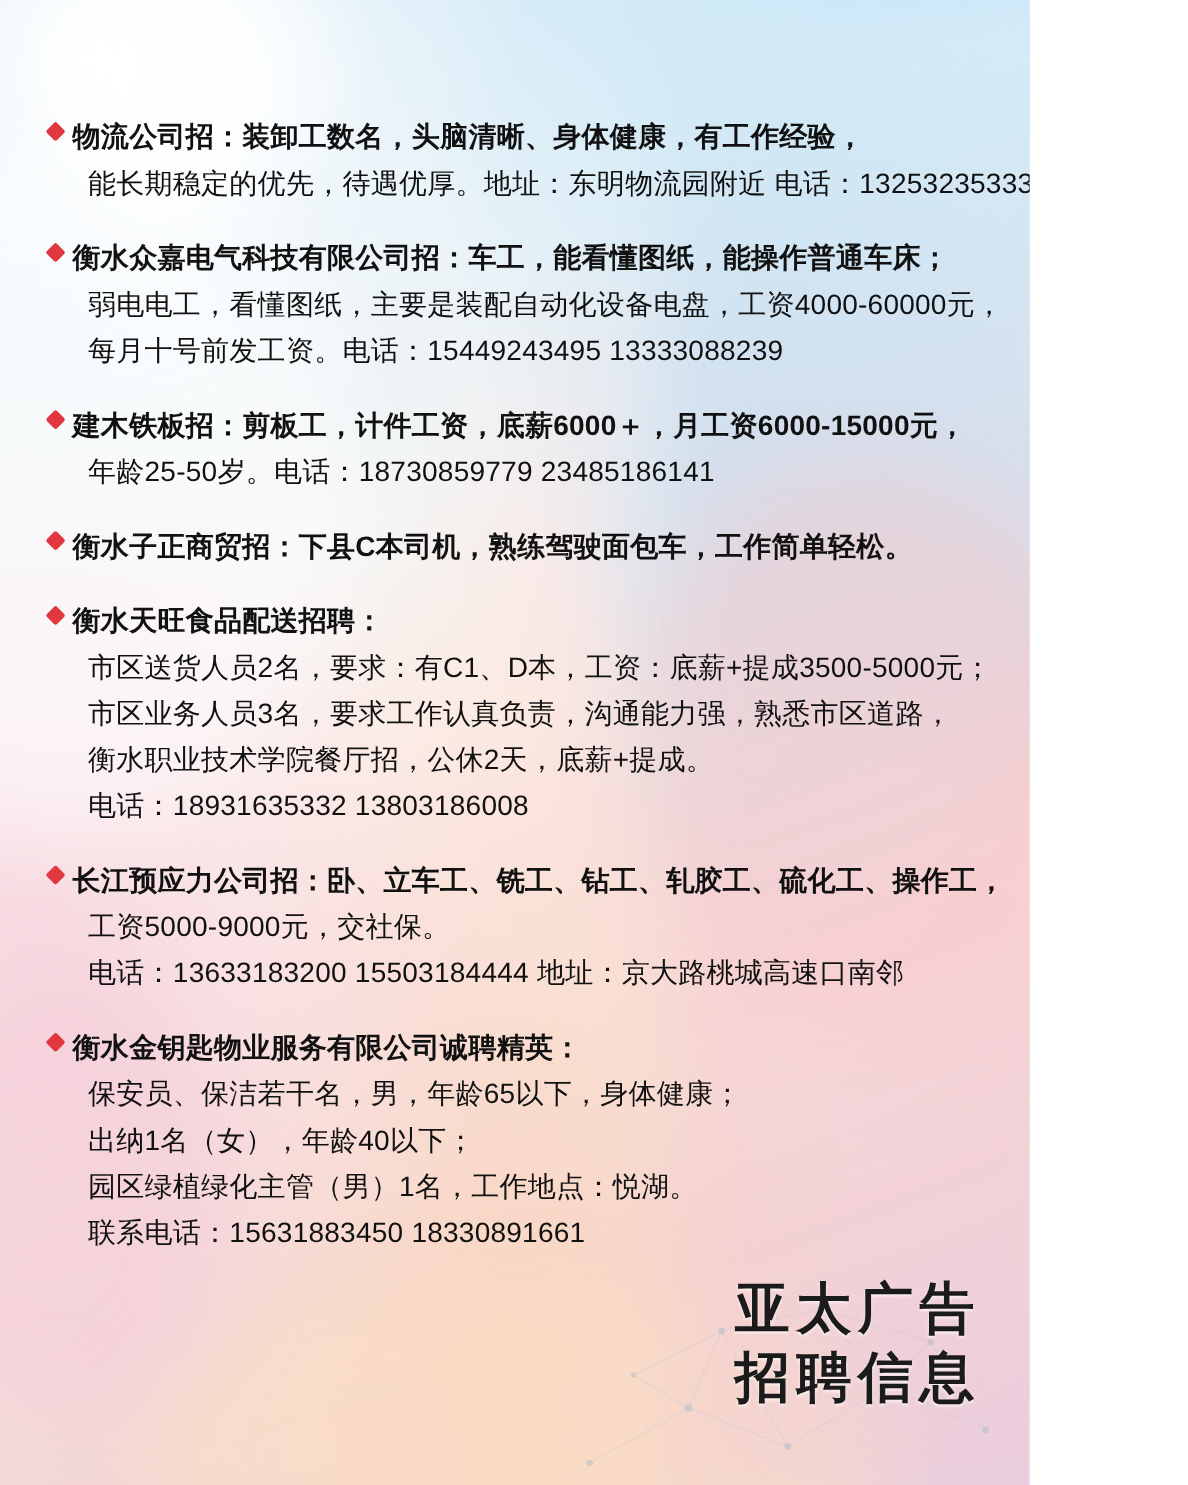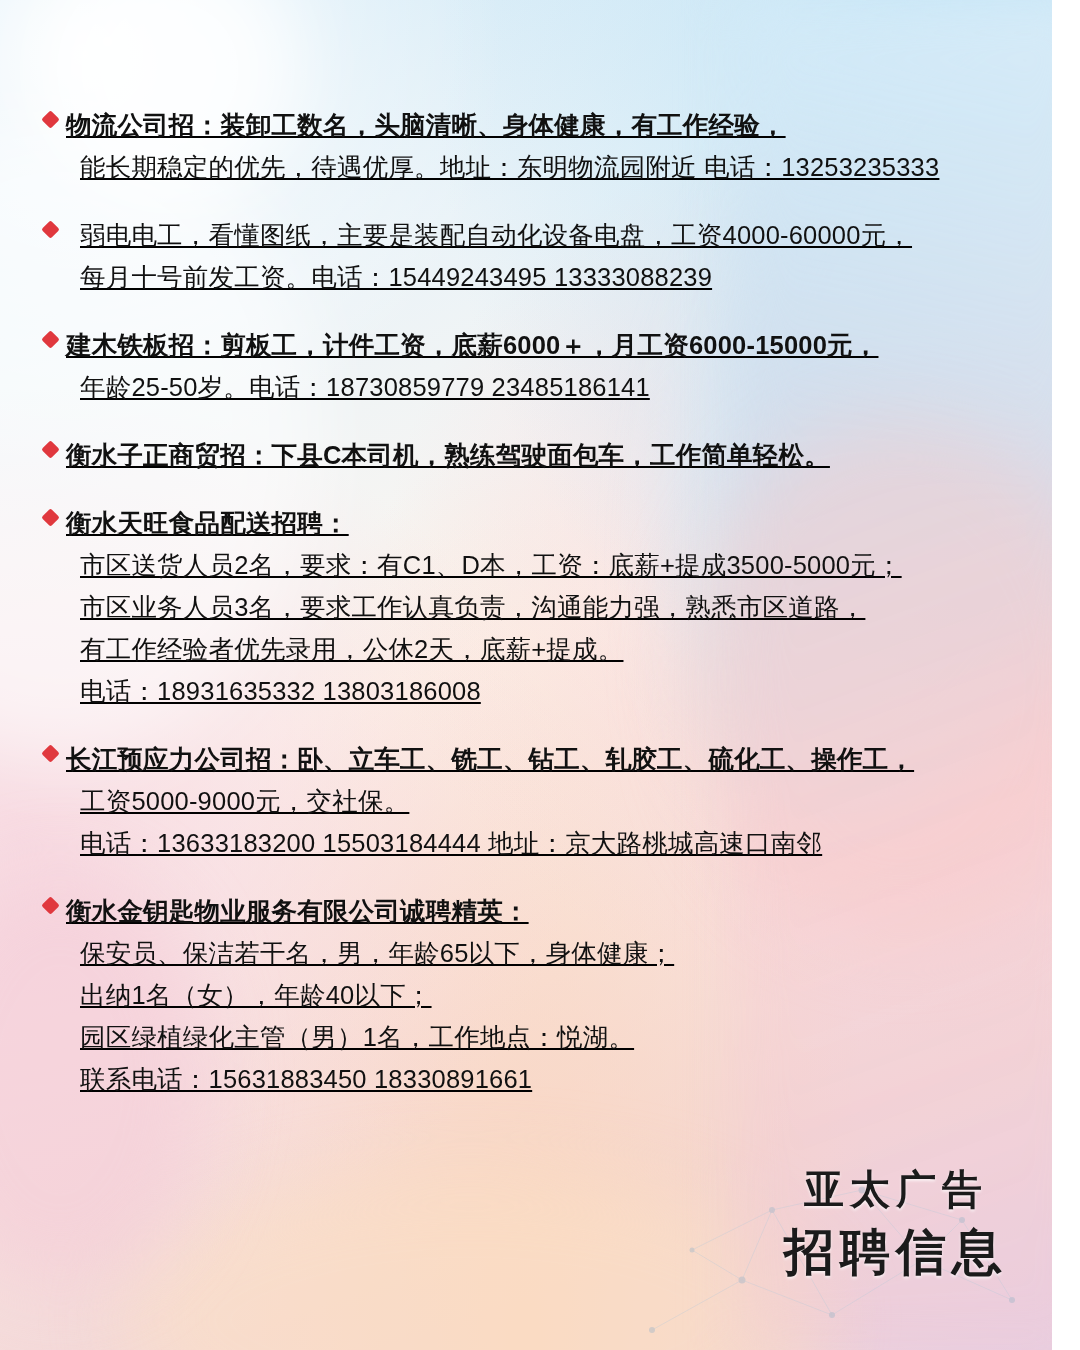--- a/index.html
+++ b/index.html
@@ -7,31 +7,30 @@
     padding: 0;
   }
   body {
     width: 1080px;
     height: 1350px;
     font-family: "Liberation Sans", sans-serif;
     overflow: hidden;
   }
   .poster {
     position: relative;
-    width: 1052px;
+    width: 936px;
     height: 1350px;
     overflow: hidden;
     background:
       radial-gradient(circle at 8% 4%, rgba(255,255,255,0.95) 0%, rgba(255,255,255,0.0) 26%),
       radial-gradient(ellipse at 96% 6%, rgba(188,226,246,0.95) 0%, rgba(188,226,246,0) 40%),
       radial-gradient(ellipse at 100% 42%, rgba(246,205,214,0.85) 0%, rgba(246,205,214,0) 45%),
       radial-gradient(ellipse at 2% 62%, rgba(247,214,224,0.85) 0%, rgba(247,214,224,0) 38%),
       radial-gradient(ellipse at 50% 100%, rgba(250,214,190,0.9) 0%, rgba(250,214,190,0) 48%),
       linear-gradient(160deg, #cfe9f7 0%, #eaf3f8 22%, #fdf6ef 48%, #f8e3e0 68%, #f3d8d8 82%, #e9cfe0 100%);
-    text-decoration: underline;
   }
   .swirl {
     position: absolute;
     border-radius: 50%;
     filter: blur(38px);
     pointer-events: none;
   }
   .s1 { width: 520px; height: 640px; left: -200px; top: 120px; background: rgba(255,255,255,0.55); }
   .s2 { width: 460px; height: 900px; right: -120px; top: -60px; background: rgba(205,233,248,0.6); transform: rotate(18deg); }
   .s3 { width: 420px; height: 520px; right: -60px; top: 420px; background: rgba(250,206,200,0.55); }
@@ -110,21 +109,21 @@
   .brand {
     position: absolute;
     right: 44px;
     bottom: 66px;
     z-index: 6;
     text-align: center;
     color: #1b1b1b;
   }
   .brand-name {
     font-family: "DejaVu Serif", serif;
-    font-size: 40px;
+    font-size: 50px;
     font-weight: bold;
     letter-spacing: 6px;
     line-height: 62px;
     text-shadow: 0 2px 3px rgba(255,255,255,0.7);
   }
   .brand-sub {
     font-family: "DejaVu Serif", serif;
     font-size: 50px;
     font-weight: bold;
     letter-spacing: 6px;
@@ -174,20 +173,21 @@
       <span class="bullet" style="background: rgb(224, 56, 62);"></span>
       <div class="lines">
         <div class="line first">物流公司招：装卸工数名，头脑清晰、身体健康，有工作经验，</div>
         <div class="line indent">能长期稳定的优先，待遇优厚。地址：东明物流园附近 电话：13253235333</div>
       </div>
     </div>
 
     <div class="entry">
       <span class="bullet" style="background: rgb(224, 56, 62);"></span>
       <div class="lines">
+        <div class="line first">衡水众嘉电气科技有限公司招：车工，能看懂图纸，能操作普通车床；</div>
         <div class="line indent">弱电电工，看懂图纸，主要是装配自动化设备电盘，工资4000-60000元，</div>
         <div class="line indent">每月十号前发工资。电话：15449243495  13333088239</div>
       </div>
     </div>
 
     <div class="entry">
       <span class="bullet" style="background: rgb(224, 56, 62);"></span>
       <div class="lines">
         <div class="line first">建木铁板招：剪板工，计件工资，底薪6000＋，月工资6000-15000元，</div>
         <div class="line indent">年龄25-50岁。电话：18730859779  23485186141</div>
@@ -201,21 +201,21 @@
         <div class="line first">衡水子正商贸招：下县C本司机，熟练驾驶面包车，工作简单轻松。</div>
       </div>
     </div>
 
     <div class="entry">
       <span class="bullet" style="background: rgb(224, 56, 62);"></span>
       <div class="lines">
         <div class="line first">衡水天旺食品配送招聘：</div>
         <div class="line indent">市区送货人员2名，要求：有C1、D本，工资：底薪+提成3500-5000元；</div>
         <div class="line indent">市区业务人员3名，要求工作认真负责，沟通能力强，熟悉市区道路，</div>
-        <div class="line indent">有工作经验者优先录用，公休2天，底薪+提成。</div>
+        <div class="line indent">衡水职业技术学院餐厅招，公休2天，底薪+提成。</div>
         <div class="line indent">电话：18931635332  13803186008</div>
       </div>
     </div>
 
     <div class="entry">
       <span class="bullet" style="background: rgb(224, 56, 62);"></span>
       <div class="lines">
         <div class="line first">长江预应力公司招：卧、立车工、铣工、钻工、轧胶工、硫化工、操作工，</div>
         <div class="line indent">工资5000-9000元，交社保。</div>
         <div class="line indent">电话：13633183200  15503184444  地址：京大路桃城高速口南邻</div>

